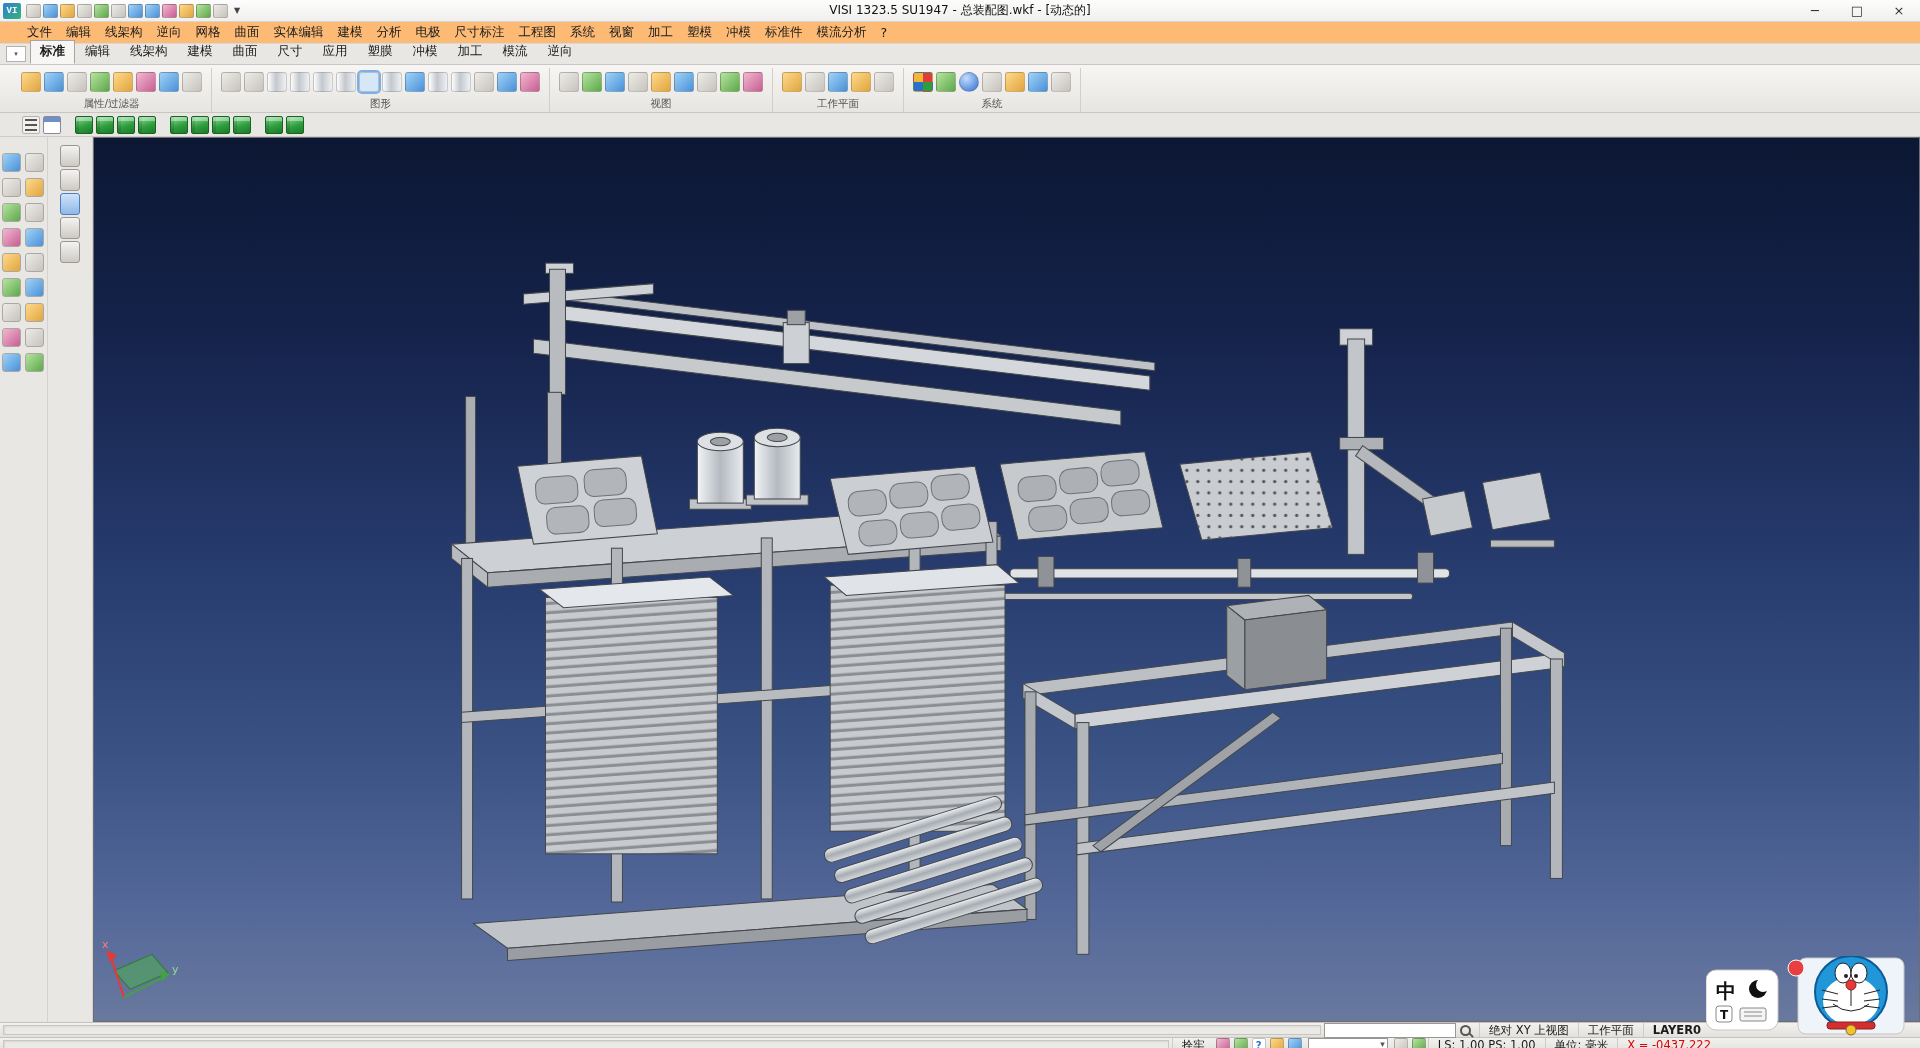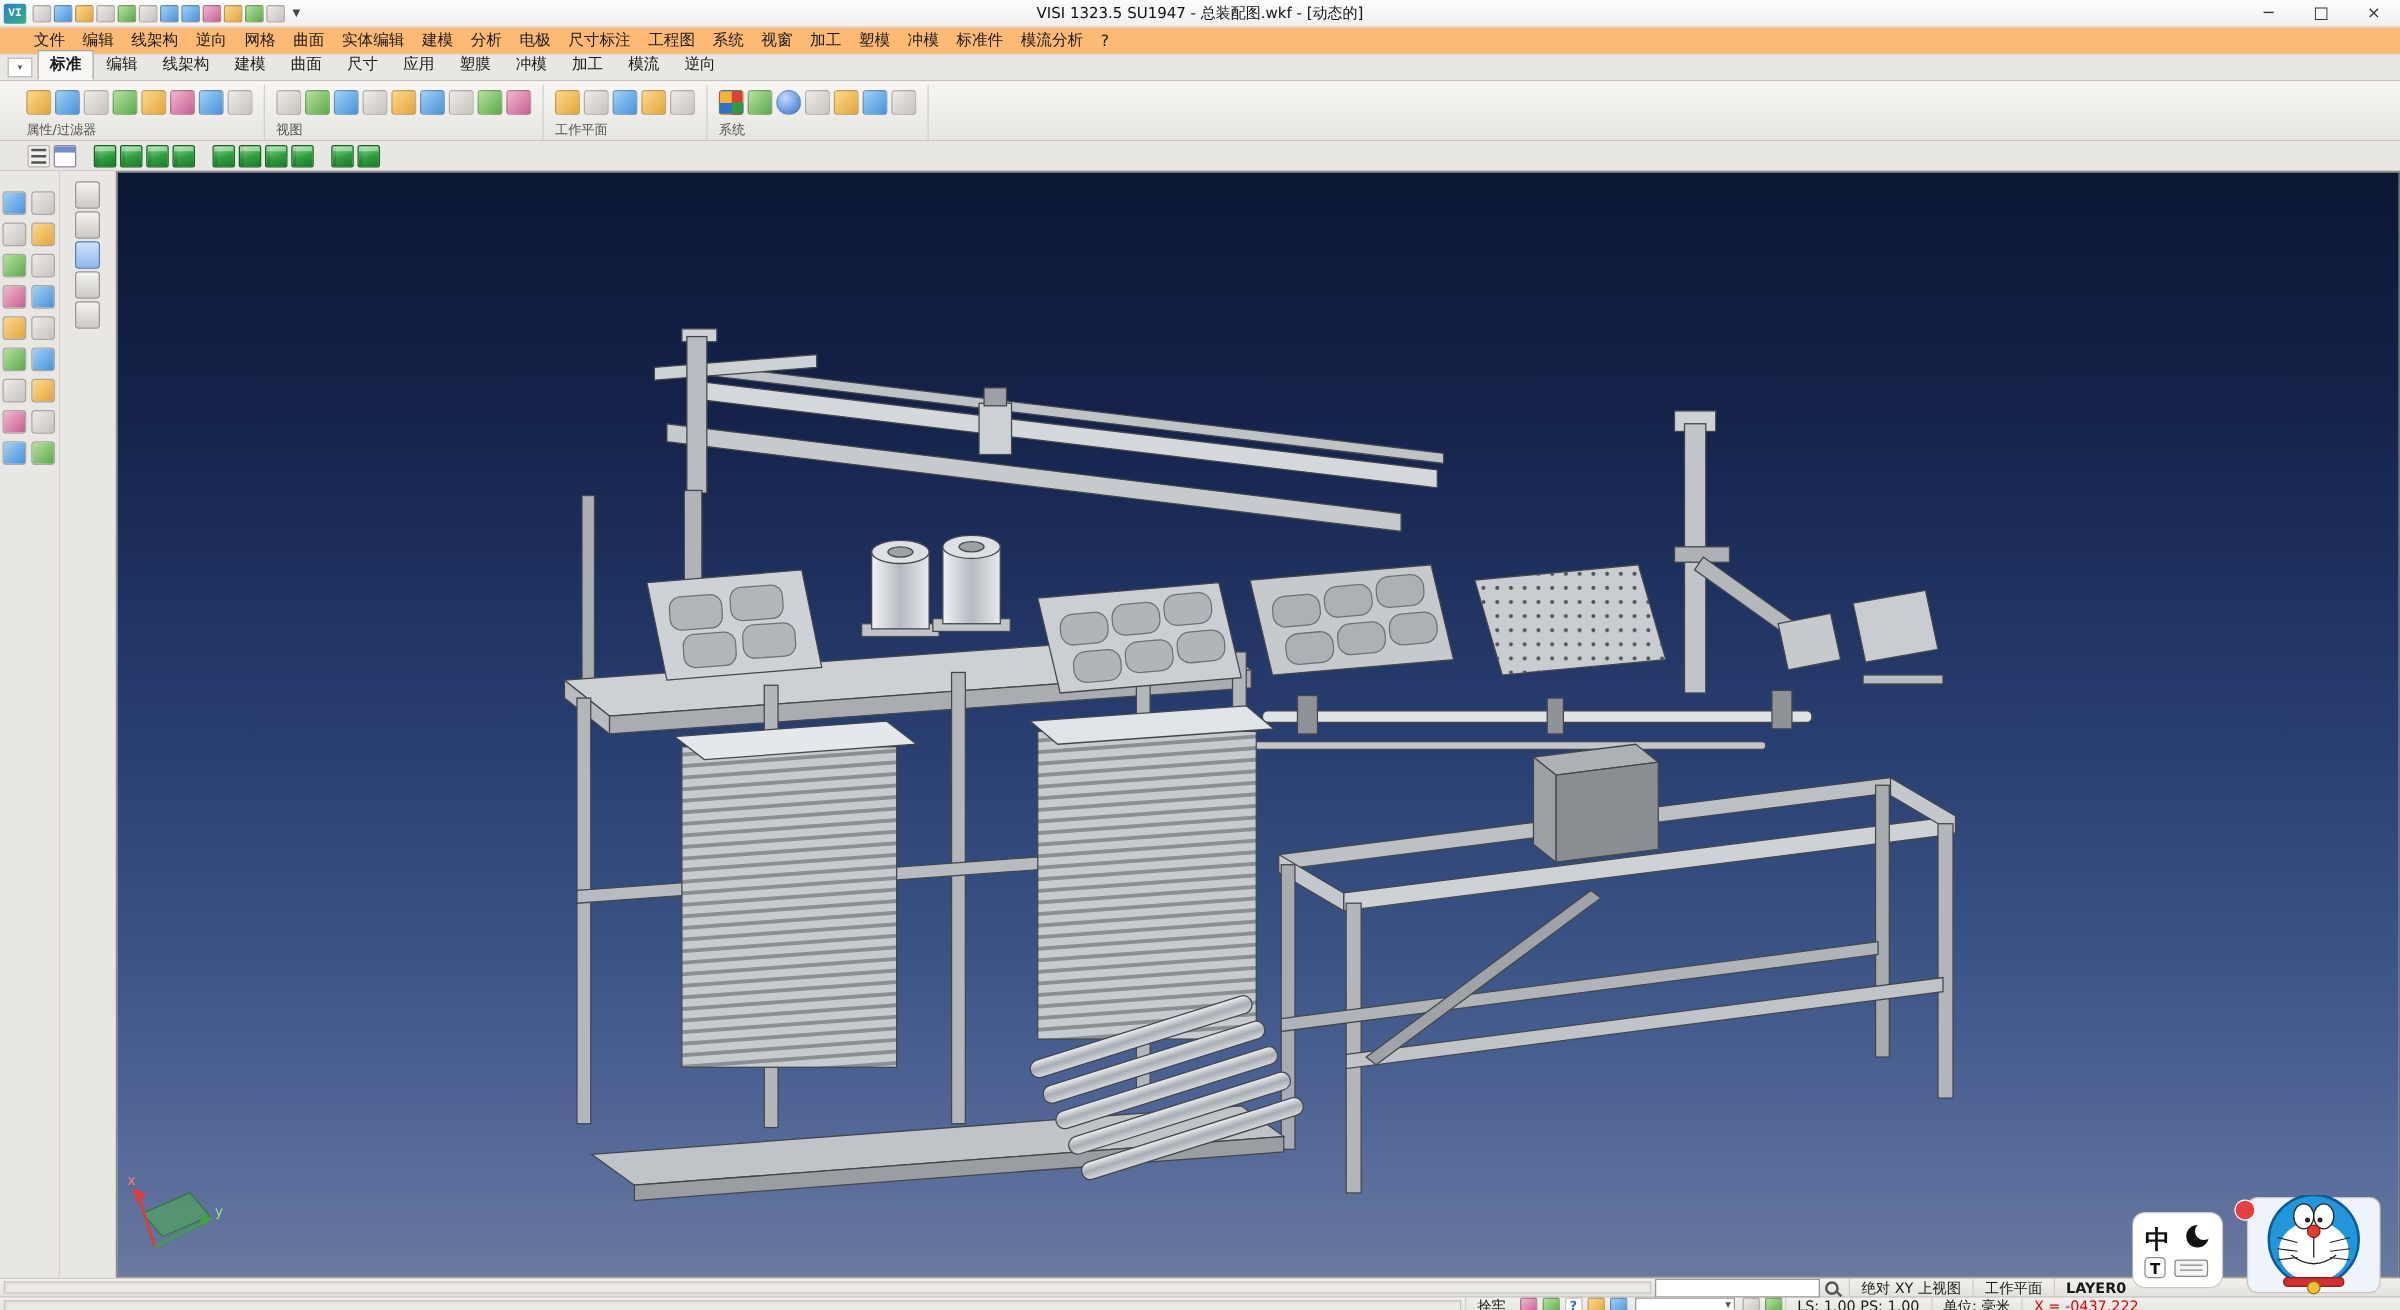--- a/index.html
+++ b/index.html
@@ -28,21 +28,21 @@
   .tab-dd { width:20px; height:16px; margin:0 4px 2px 2px; background:#fff; border:1px solid #b5b2ad;
     display:flex; align-items:center; justify-content:center; font-size:7px; color:#555; }
   .tab { padding:2px 9px 3px; font-size:12.5px; border:1px solid transparent; white-space:nowrap; }
   .tab.active { background:#f7f6f4; border:1px solid #a8a5a0; border-bottom-color:#f7f6f4; font-weight:bold; }
 
   
   .toolbar { height:48px; background:linear-gradient(#f7f6f4,#e7e5e1); border-bottom:1px solid #c9c6c1;
     display:flex; padding:3px 4px 0 12px; }
   .tgroup { display:flex; flex-direction:column; padding:0 9px; border-right:1px solid #d2cfca; }
   .ticons { display:flex; align-items:center; gap:3px; height:27px; }
-  .tlabel { text-align:left; font-size:10.5px; color:#555; padding-top:2px; white-space:nowrap; }
+  .tlabel { text-align:center; font-size:10.5px; color:#555; padding-top:2px; white-space:nowrap; }
   .tbi { width:20px; height:20px; border-radius:3px; border:1px solid rgba(120,115,108,.35); flex:0 0 auto; }
   .p1 { background:linear-gradient(135deg,#eeece8,#c6c3bd); }
   .p2 { background:linear-gradient(135deg,#ffd98a,#e0a53f); }
   .p3 { background:linear-gradient(135deg,#9fd3f7,#4a90d9); }
   .p4 { background:linear-gradient(135deg,#b7e3a0,#5ca84a); }
   .p5 { background:linear-gradient(135deg,#f2b8d0,#c75e93); }
   .cyl { background:linear-gradient(90deg,#fdfdfd,#c2c8ce 45%,#eef1f3); }
   .sel { outline:2px solid #7ab0e8; background:#d6e7f8; }
   .sphg { background:radial-gradient(circle at 35% 30%,#c8f3cf,#2e9e3e); border-radius:50%; }
   .sphb { background:radial-gradient(circle at 35% 30%,#c4dcff,#2d6fd1); border-radius:50%; }
@@ -173,20 +173,39 @@
       <span class="tbi p2"></span>
       <span class="tbi p5"></span>
       <span class="tbi p3"></span>
       <span class="tbi p1"></span>
     </div>
     <div class="tlabel">属性/过滤器</div>
   </div>
   <div class="tgroup">
     <div class="ticons">
       <span class="tbi p1"></span>
+      <span class="tbi p1"></span>
+      <span class="tbi cyl"></span>
+      <span class="tbi cyl"></span>
+      <span class="tbi cyl"></span>
+      <span class="tbi cyl"></span>
+      <span class="tbi cyl sel"></span>
+      <span class="tbi cyl"></span>
+      <span class="tbi p3"></span>
+      <span class="tbi cyl"></span>
+      <span class="tbi cyl"></span>
+      <span class="tbi p1"></span>
+      <span class="tbi p3"></span>
+      <span class="tbi p5"></span>
+    </div>
+    <div class="tlabel">图形</div>
+  </div>
+  <div class="tgroup">
+    <div class="ticons">
+      <span class="tbi p1"></span>
       <span class="tbi p4"></span>
       <span class="tbi p3"></span>
       <span class="tbi p1"></span>
       <span class="tbi p2"></span>
       <span class="tbi p3"></span>
       <span class="tbi p1"></span>
       <span class="tbi p4"></span>
       <span class="tbi p5"></span>
     </div>
     <div class="tlabel">视图</div>

